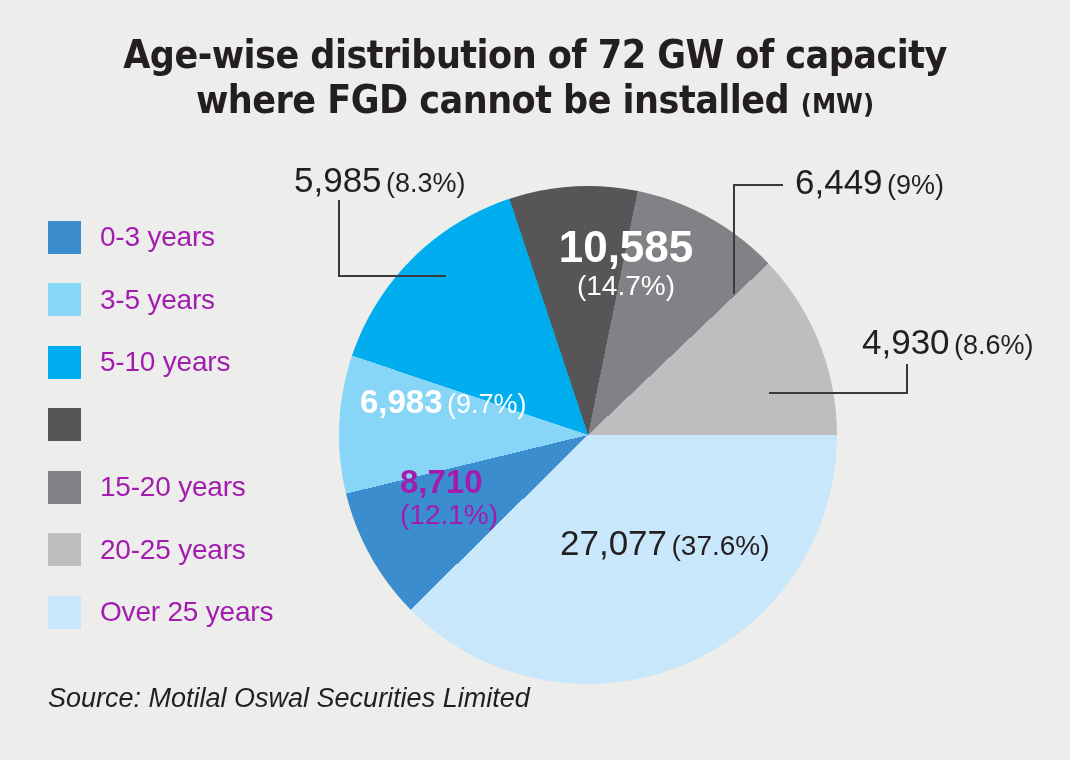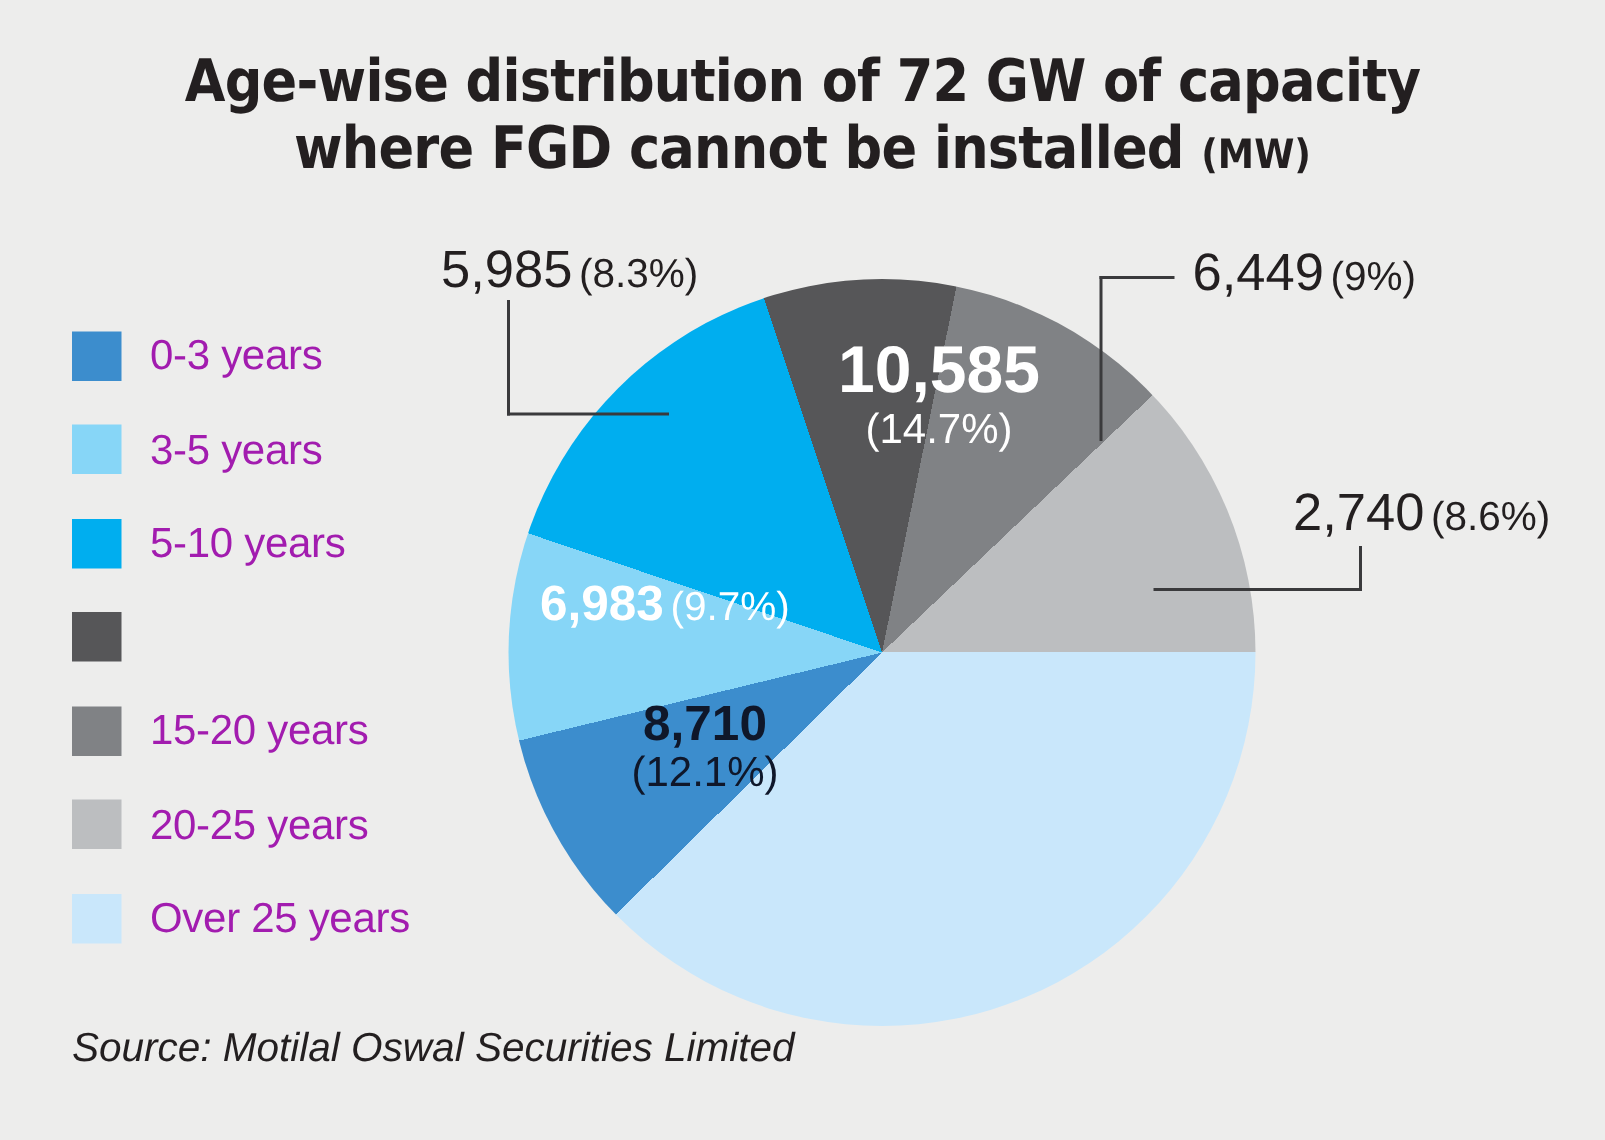--- a/index.html
+++ b/index.html
@@ -109,22 +109,22 @@
 
   #lbl-15-20 {
     left: 360px; top: 385px;
     color: #ffffff;
   }
   #lbl-15-20 .v { font-size: 33px; }
   #lbl-15-20 .p { font-size: 27px; }
 
   #lbl-20-25 {
     left: 400px; top: 465px;
-    color: #0f172a;
-    text-align: center;
+    color: #a21caf;
+    text-align: left;
     width: 140px;
   }
   #lbl-20-25 .v { font-size: 33px; }
   #lbl-20-25 .p { font-size: 28px; }
 
   #lbl-over25 {
     left: 560px; top: 524px;
     color: #231f20;
   }
   #lbl-over25 .v { font-size: 35px; font-weight: 400; }
@@ -224,31 +224,35 @@
   <div class="slice-label" id="lbl-15-20">
     <span class="v">6,983</span>
     <span class="p">(9.7%)</span>
   </div>
 
   <div class="slice-label" id="lbl-20-25">
     <div class="v">8,710</div>
     <div class="p">(12.1%)</div>
   </div>
 
+  <div class="slice-label" id="lbl-over25">
+    <span class="v">27,077</span>
+    <span class="p">(37.6%)</span>
+  </div>
 
   <div class="callout" id="co-10-15">
     <span class="v">5,985</span>
     <span class="p">(8.3%)</span>
   </div>
   <div class="callout" id="co-3-5">
     <span class="v">6,449</span>
     <span class="p">(9%)</span>
   </div>
   <div class="callout" id="co-0-3">
-    <span class="v">2,740</span>
+    <span class="v">4,930</span>
     <span class="p">(8.6%)</span>
   </div>
 
   <div class="leader lv" id="ld1-v"></div>
   <div class="leader lh" id="ld1-h"></div>
   <div class="leader lh" id="ld2-h"></div>
   <div class="leader lv" id="ld2-v"></div>
   <div class="leader lv" id="ld3-v"></div>
   <div class="leader lh" id="ld3-h"></div>
 

